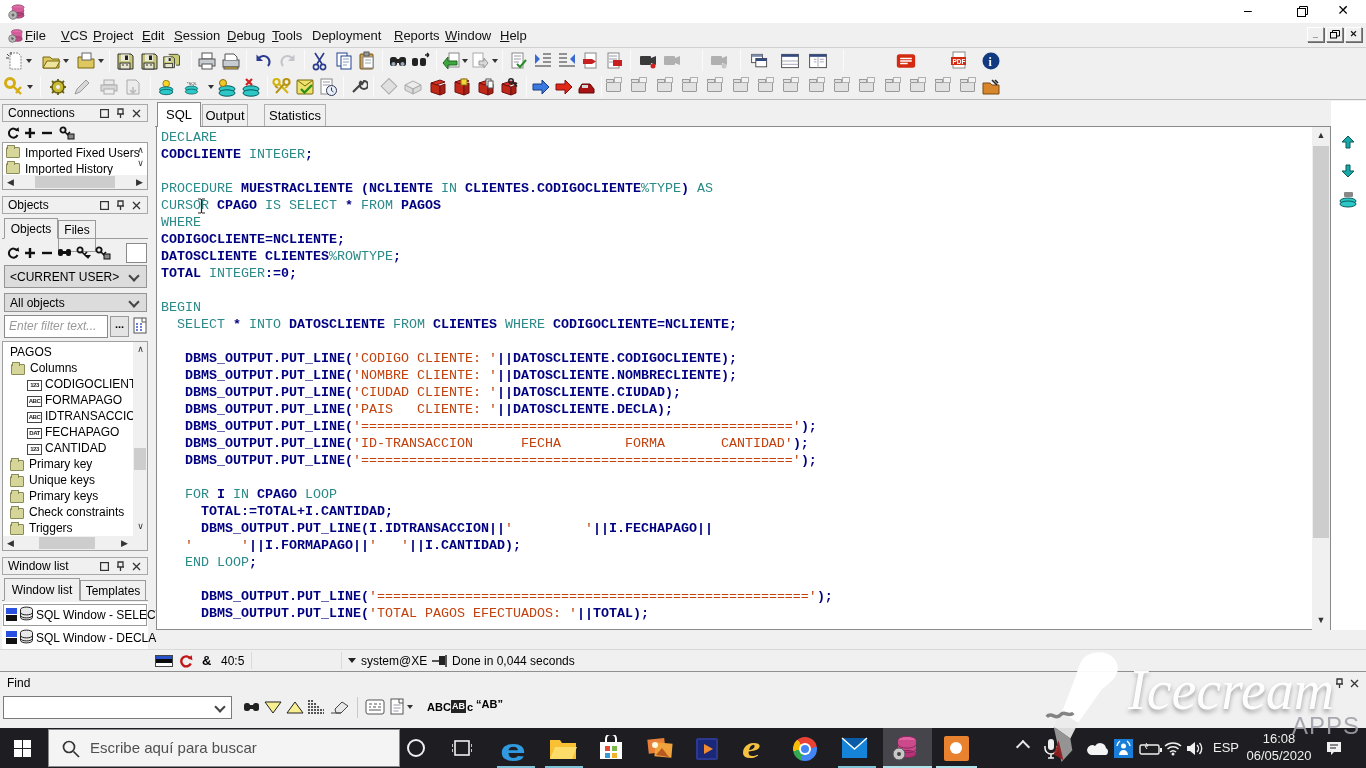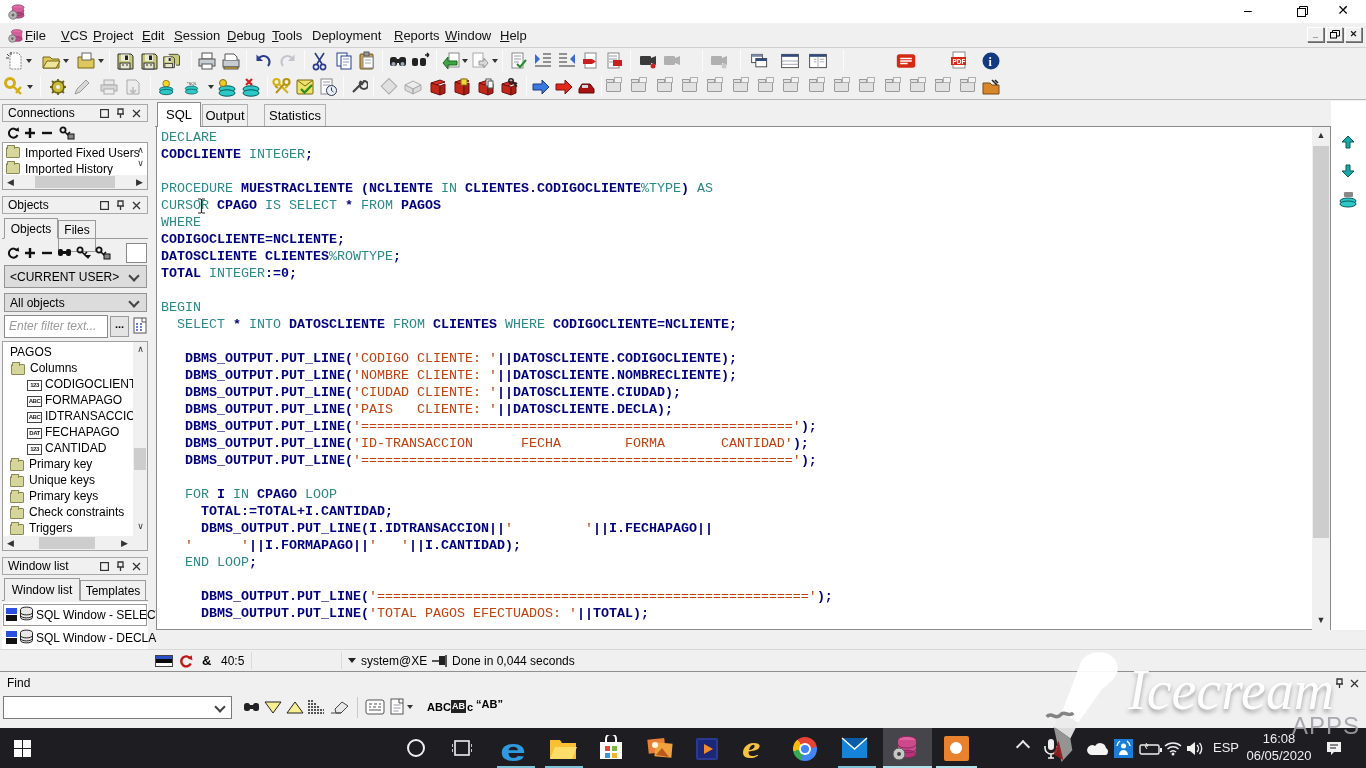--- a/index.html
+++ b/index.html
@@ -690,20 +690,27 @@
       <div class="abs" style="left:467px;top:29px;font-size:11px;font-weight:bold">c</div>
  <div class="abs" style="left:476px;top:26px;font-size:11px;font-weight:bold">“AB”</div>
 </div>
 <div id="taskbar">
  <svg class="abs" style="left:14px;top:12px" width="17" height="17">
         <rect x="0" y="0" width="8" height="8" fill="#fff"></rect>
         <rect x="9" y="0" width="8" height="8" fill="#fff"></rect>
         <rect x="0" y="9" width="8" height="8" fill="#fff"></rect>
         <rect x="9" y="9" width="8" height="8" fill="#fff"></rect>
       </svg>
+ <div class="abs" style="left:48px;top:1px;width:352px;height:38px;background:#f4f4f4;border:1px solid #8a8a8a">
+  <svg class="abs" style="left:12px;top:9px" width="20" height="20" viewBox="0 0 20 20">
+          <circle cx="8" cy="8" r="5.5" fill="none" stroke="#333" stroke-width="1.7"></circle>
+          <path d="M12.5 12.5L18 18" stroke="#333" stroke-width="1.7"></path>
+        </svg>
+  <div class="abs" style="left:41px;top:9px;font-size:15px;color:#505050">Escribe aquí para buscar</div>
+ </div>
  <div class="abs" style="left:407px;top:11px;width:18px;height:18px;border:2px solid #f0f0f0;border-radius:50%"></div>
  <svg class="abs" style="left:452px;top:11px" width="20" height="18" viewBox="0 0 20 18">
         <rect x="3" y="2" width="14" height="14" fill="none" stroke="#f0f0f0" stroke-width="1.6"></rect>
         <path d="M0 5v8M20 5v8" stroke="#f0f0f0" stroke-width="1.6" stroke-dasharray="3 2"></path>
       </svg>
  <div class="abs" style="left:500px;top:4px;font-size:32px;font-weight:bold;color:#2f9ae0;transform:scaleX(1.45);transform-origin:left">e</div>
  <svg class="abs" style="left:549px;top:9px" width="28" height="23" viewBox="0 0 28 23">
         <path d="M1 3h10l2 3h14v16H1z" fill="#f8c032"></path>
         <path d="M1 22l5-12h22l-5 12z" fill="#fddc6a"></path>
       </svg>

